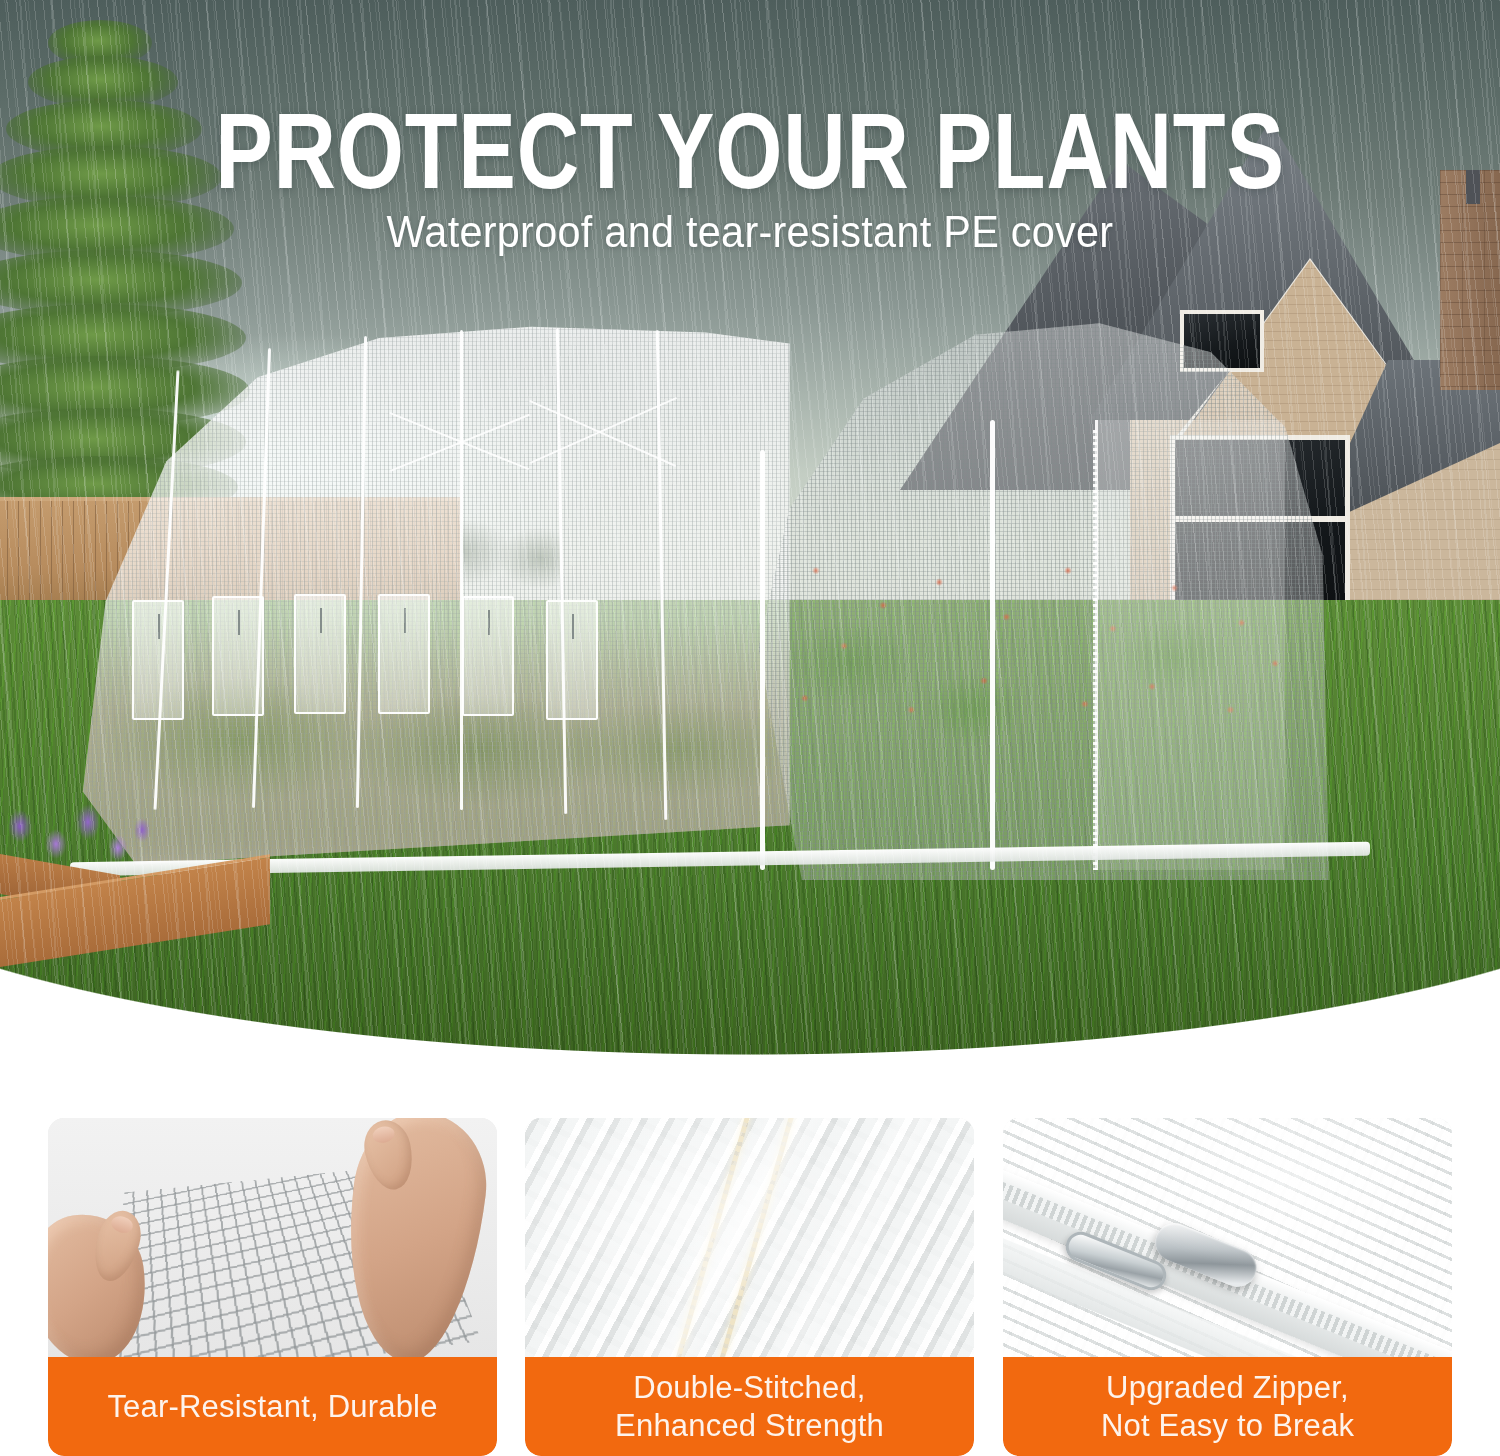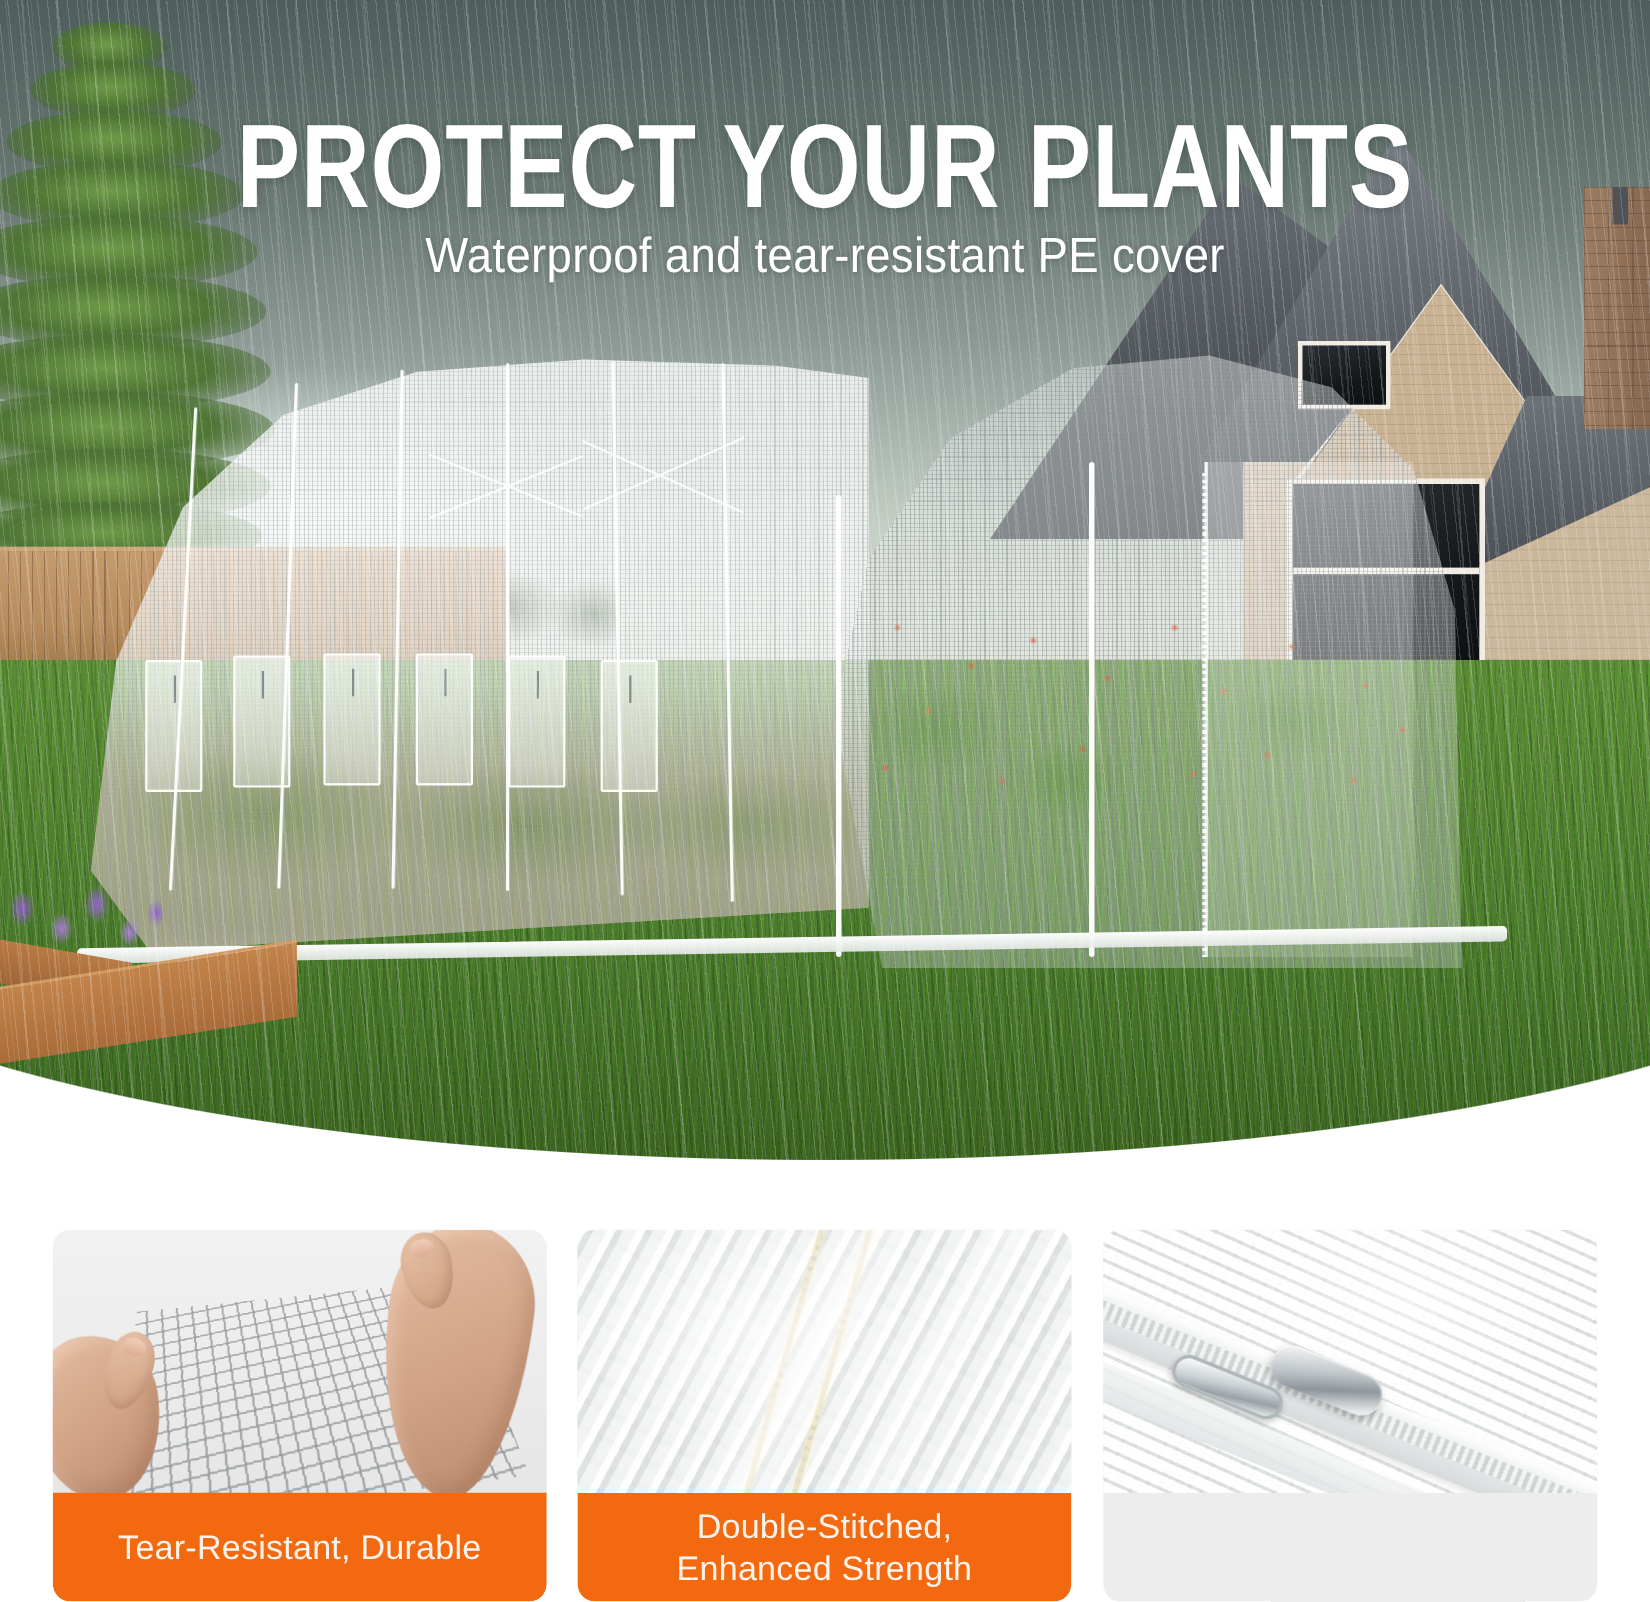--- a/index.html
+++ b/index.html
@@ -472,15 +472,17 @@
   <div class="card c3">
     <div class="card-img">
       <div class="a3-bg"></div>
       <div class="a3-tape2"></div>
       <div class="a3-tape"></div>
       <div class="a3-teeth"></div>
       <div class="a3-slider"></div>
       <div class="a3-pull"></div>
       <div class="a3-shine"></div>
     </div>
+    <div class="caption">Upgraded Zipper,
+Not Easy to Break</div>
   </div>
 
 </section>
 
 </body></html>

